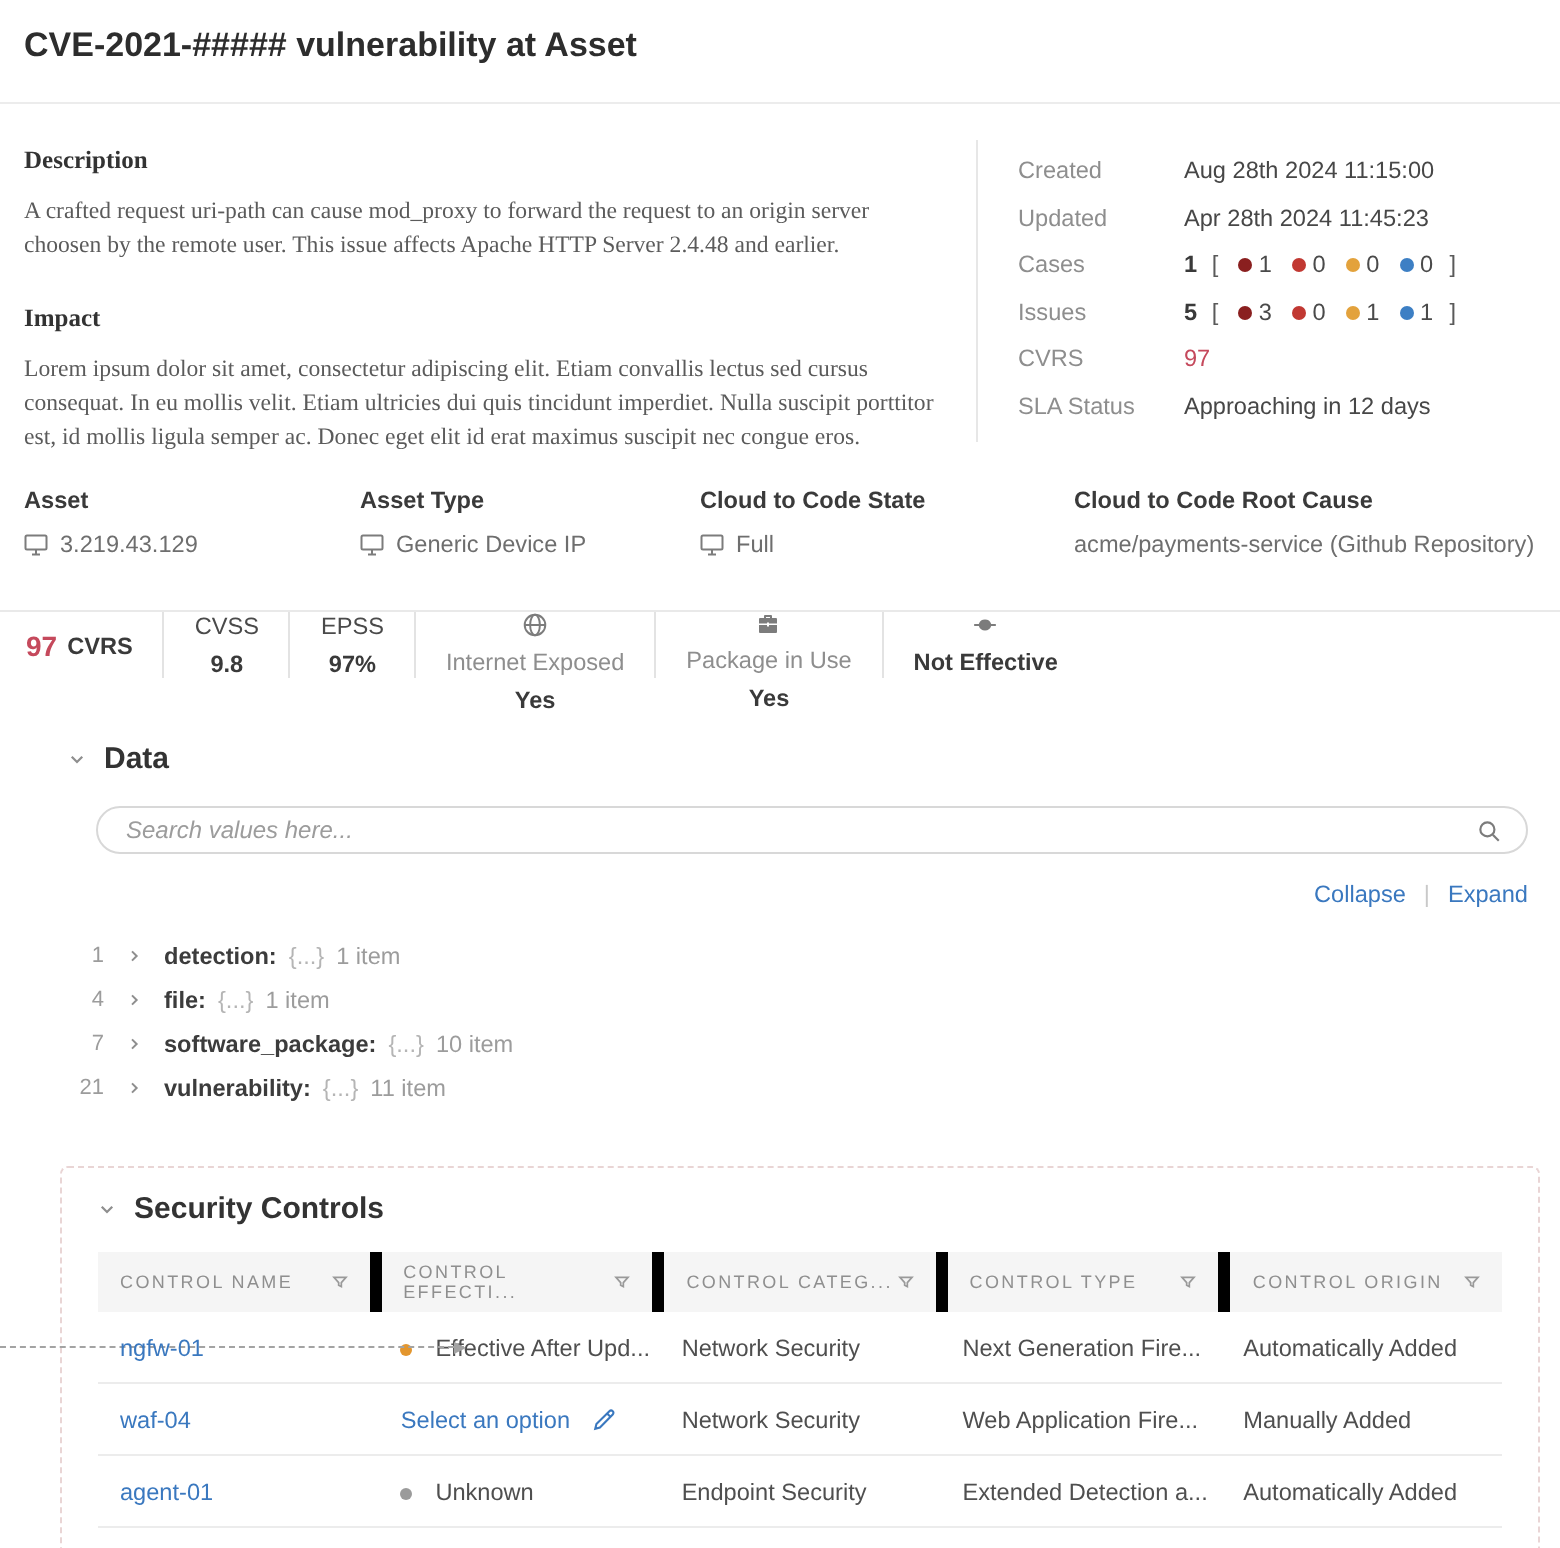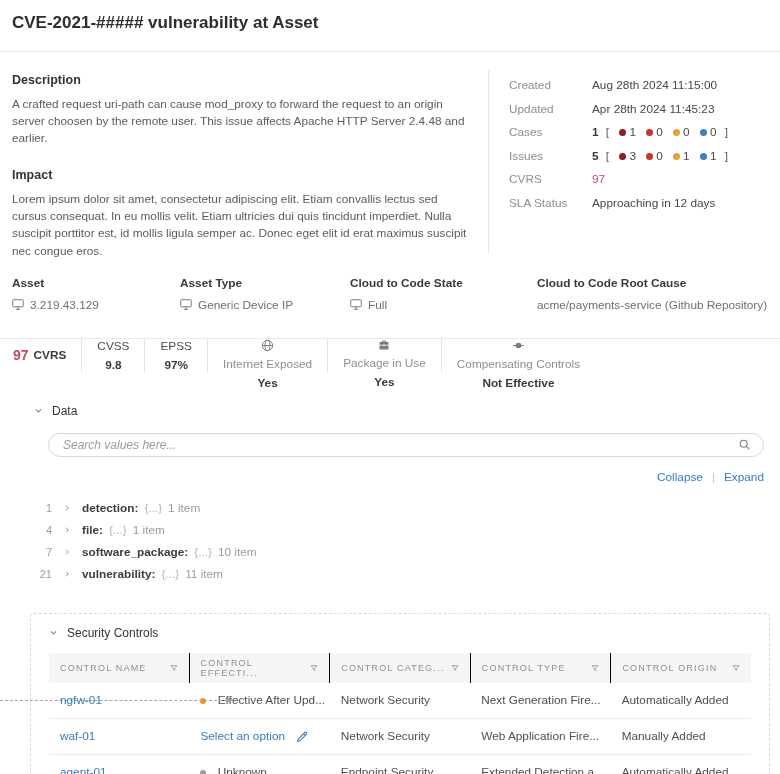--- a/index.html
+++ b/index.html
@@ -6,21 +6,21 @@
   html,body { margin:0; padding:0; background:#fff; }
   body { width:780px; height:774px; font-family:"Liberation Sans", sans-serif; color:#4a4a4a; }
   .page { position:relative; width:780px; height:774px; overflow:hidden; background:#fff; }
 
   
   .header { height:52px; padding:13px 12px 0; border-bottom:1px solid #ececec; }
   .page-title { font-size:17px; font-weight:700; color:#2d2d2d; }
 
   
   .overview { display:flex; padding:0 0 0 12px; }
-  .overview-left { width:476px; padding-right:14px; }
+  .overview-left { width:476px; padding-right:14px;font-family:Liberation Serif, serif; }
   .overview-right { flex:1; border-left:1px solid #e7e7e7; margin-top:18px; margin-bottom:6px; padding:8px 0 0 20px; }
   .sec-heading { font-size:12.5px; font-weight:700; color:#333; margin:21px 0 9px; }
   .body-text { font-size:11.8px; line-height:1.45; color:#5b5b5b; margin:0; }
 
   .meta-row { display:flex; align-items:center; font-size:11.8px; margin-bottom:9.5px; min-height:13px; }
   .meta-label { width:83px; color:#8e8e8e; flex:none; }
   .meta-value { color:#474747; }
   .meta-total { font-weight:700; color:#3a3a3a; margin-right:4px; }
   .bracket { color:#5a5a5a; }
   .sev-dot { width:7px; height:7px; border-radius:50%; display:inline-block; margin:0 3px 0 7px; vertical-align:middle; }
@@ -47,21 +47,21 @@
   .stat:first-child { padding-left:0; }
   .stat + .stat { border-left:1px solid #e3e3e3;flex-direction:column; }
   .cvrs-num { font-weight:700; font-size:14px; }
   .stat-bold { font-weight:700; color:#3a3a3a; }
   .stat-plain { color:#4a4a4a; }
   .stat-gray { color:#8e8e8e; }
   .stat-icon { color:#7c7c7c; display:flex; align-items:center; }
 
   
   .data-section { margin-top:32px; padding:0 16px 0 12px; }
-  .section-header { display:flex; align-items:center; gap:9px; font-size:12px; font-weight:400; color:#333; }
+  .section-header { display:flex; align-items:center; gap:9px; font-size:15px; font-weight:700; color:#333; }
   .data-section .section-header { padding-left:22px; }
   .chev { color:#8e8e8e; display:flex; align-items:center; }
   .search-pill { margin:15px 0 0 36px; width:716px; height:24px; border:1px solid #d8d8d8; border-radius:12px; display:flex; align-items:center; padding:0 12px; background:#fff; }
   .search-pill input { flex:1; border:none; outline:none; font-size:12px; font-style:italic; color:#555; font-family:"Liberation Sans",sans-serif; background:transparent; }
   .search-pill input::placeholder { color:#9c9c9c; font-style:italic; }
   .tree-actions { display:flex; justify-content:flex-end; align-items:center; gap:9px; margin-top:13px; font-size:11.8px; }
   .action-link { color:#3a78bf; cursor:pointer; }
   .action-sep { color:#c9c9c9; }
   .tree { margin-top:13px; }
   .tree-row { display:flex; align-items:center; height:22px; font-size:11.8px; }
@@ -69,21 +69,21 @@
   .tree-caret { margin:0 11px; color:#8e8e8e; display:flex; align-items:center; }
   .tree-key { font-weight:700; color:#3c3c3c; }
   .tree-braces { color:#b5b5b5; margin-left:6px; }
   .tree-count { color:#9c9c9c; margin-left:6px; }
 
   
   .controls-box { margin:28px 10px 0 30px; width:740px; border:1px dashed #e9d5d5; border-radius:4px; padding:12px 18px 14px; }
   .ctable { margin-top:13px; }
   .thead { display:flex; background:#f5f5f5; height:30px; align-items:stretch; }
   .th { flex:1; display:flex; align-items:center; justify-content:space-between; padding:0 11px; font-size:9px; letter-spacing:1.2px; color:#8f8f8f; }
-  .th + .th { border-left:1px solid #000000; }
+  .th + .th { border-left:6px solid #000000; }
   .filter-icon { color:#9a9a9a; display:flex; align-items:center; cursor:pointer; }
   .tr { display:flex; height:36px; align-items:center; border-bottom:1px solid #ececec; font-size:11.8px; color:#4f4f4f; }
   .td { flex:1; padding:0 11px; white-space:nowrap; overflow:hidden; }
   .blue-link { color:#3a78bf; cursor:pointer; }
   .eff-dot { width:6px; height:6px; border-radius:50%; display:inline-block; margin-right:8px; vertical-align:middle; }
   .dot-orange { background:#e3962e; }
   .dot-gray { background:#9b9b9b; }
   .edit-icon { color:#3a78bf; margin-left:7px; vertical-align:middle; display:inline-flex; cursor:pointer; }
   .tr-first { position:relative; }
   .annotation-arrow { position:absolute; left:-49px; top:17px; width:232px; height:0; border-top:1px dashed #a3a3a3; z-index:0; pointer-events:none; }
@@ -230,21 +230,20 @@
       <span class="stat-gray">Package in Use</span>
       <span class="stat-bold">Yes</span>
     </div>
     <div class="stat">
       <span class="stat-icon">
           <svg width="13" height="13" viewBox="0 0 24 24" fill="currentColor">
             <path d="M2 11h4.3a6 6 0 0111.4 0H22v2h-4.3a6 6 0 01-11.4 0H2v-2z"></path>
             <circle cx="12" cy="12" r="4.2"></circle>
           </svg>
         </span>
-      <span class="stat-gray">Compensating Controls</span>
       <span class="stat-bold">Not Effective</span>
     </div>
   </div>
 
   <div class="data-section">
     <div class="section-header">
       <span class="chev">
           <svg width="9" height="9" viewBox="0 0 24 24" fill="none" stroke="currentColor" stroke-width="3">
             <path d="M5 9l7 7 7-7"></path>
           </svg>
@@ -375,21 +374,21 @@
           <span class="eff-dot dot-orange"></span>
           <span>Effective After Upd...</span>
         </div>
         <div class="td">Network Security</div>
         <div class="td">Next Generation Fire...</div>
         <div class="td">Automatically Added</div>
       </div>
 
       <div class="tr">
         <div class="td">
-          <span class="blue-link">waf-01</span>
+          <span class="blue-link">waf-04</span>
         </div>
         <div class="td">
           <span class="blue-link">Select an option</span>
           <span class="edit-icon">
               <svg width="14" height="14" viewBox="0 0 24 24" fill="none" stroke="currentColor" stroke-width="1.8">
                 <path d="M4.5 19.5l1-4L16.6 4.4a2.05 2.05 0 012.9 2.9L8.5 18.5l-4 1z"></path>
                 <path d="M14.6 6.4l2.9 2.9"></path>
               </svg>
             </span>
         </div>

